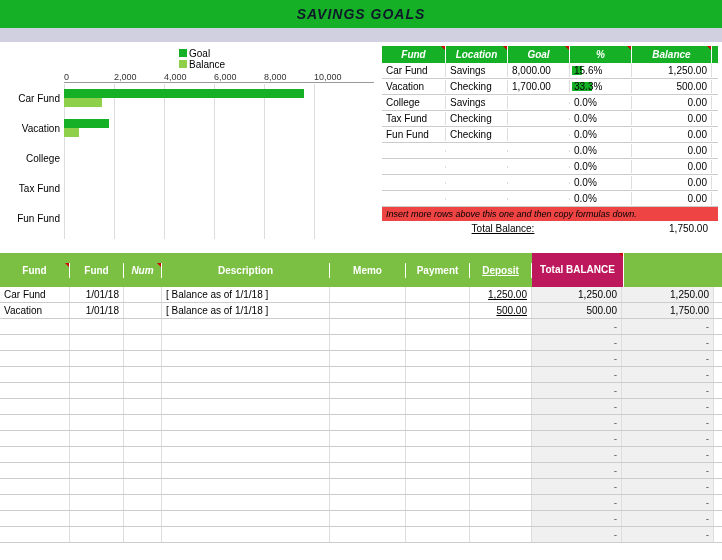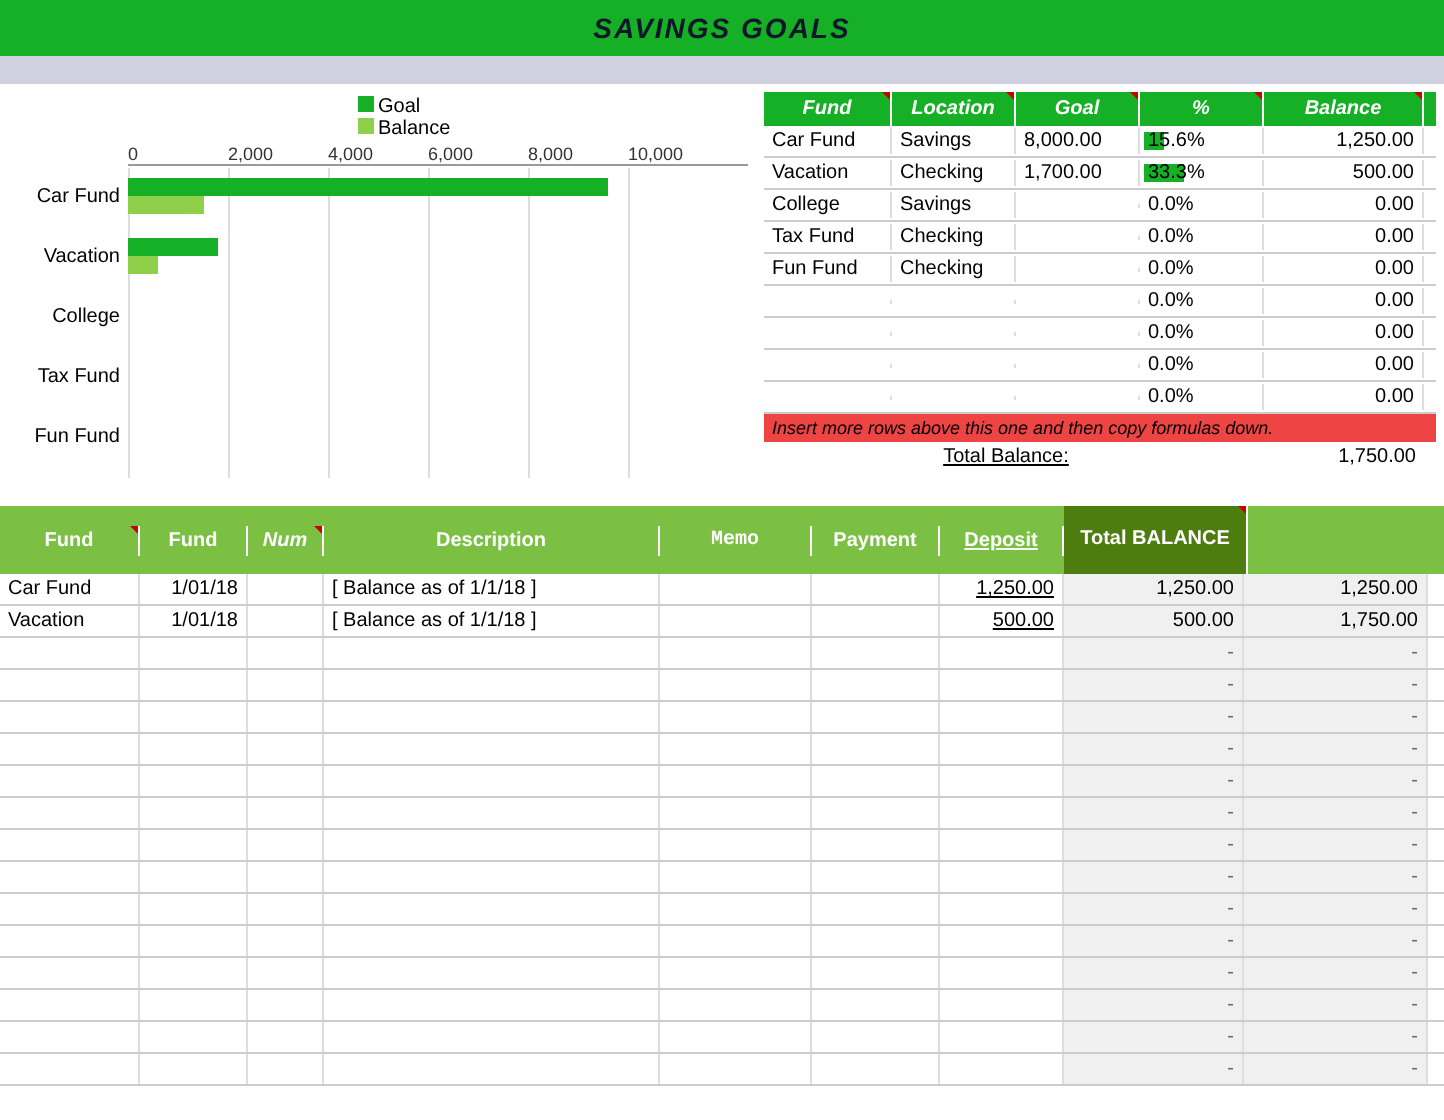--- a/index.html
+++ b/index.html
@@ -39,25 +39,25 @@
   .ft-total .lbl { width: 250px; text-align: center; padding-right: 8px; text-decoration: underline; }
   .ft-total .val { width: 80px; text-align: right; padding-right: 4px; }
   .ledger { margin-top: 6px; }
   .ld-head { display: flex; background: #7bc043; color: #fff; font-weight: bold; font-size: 10px; height: 34px; align-items: center; }
   .ld-head > div { padding: 2px 4px; text-align: center; border-right: 1px solid #fff; }
   .ld-head .two-line { line-height: 12px; }
   .c-fund { width: 70px; }
   .c-date { width: 54px; }
   .c-num { width: 38px; font-style: italic; }
   .c-desc { width: 168px; }
-  .c-memo { width: 76px; font-family: Liberation Mono, monospace; }
+  .c-memo { width: 76px; }
   .c-pay { width: 64px; }
   .c-dep { width: 62px; text-decoration: underline; }
   .c-fbal { width: 90px; background: #5aa032; }
-  .c-tbal { width: 92px; background: #4d7c0f; }
+  .c-tbal { width: 92px; background: #be185d; }
   .ld-head .c-fbal, .ld-head .c-tbal { height: 100%; display: flex; align-items: center; justify-content: center; }
   .ld-row { display: flex; border-bottom: 1px solid #ccc; font-size: 10px; height: 16px; align-items: center; }
   .ld-row > div { padding: 1px 4px; border-right: 1px solid #ddd; height: 100%; display: flex; align-items: center; }
   .ld-row .c-date, .ld-row .c-pay, .ld-row .c-dep { justify-content: flex-end; }
   .ld-row .c-fbal, .ld-row .c-tbal { justify-content: flex-end; background: #f0f0f0; }
   .dash { color: #666; }
   .redcorner { position: relative; }
   .redcorner::after { content: ''; position: absolute; top: 0; right: 0; border-top: 4px solid #c00; border-left: 4px solid transparent; }
 </style>
 </head>

